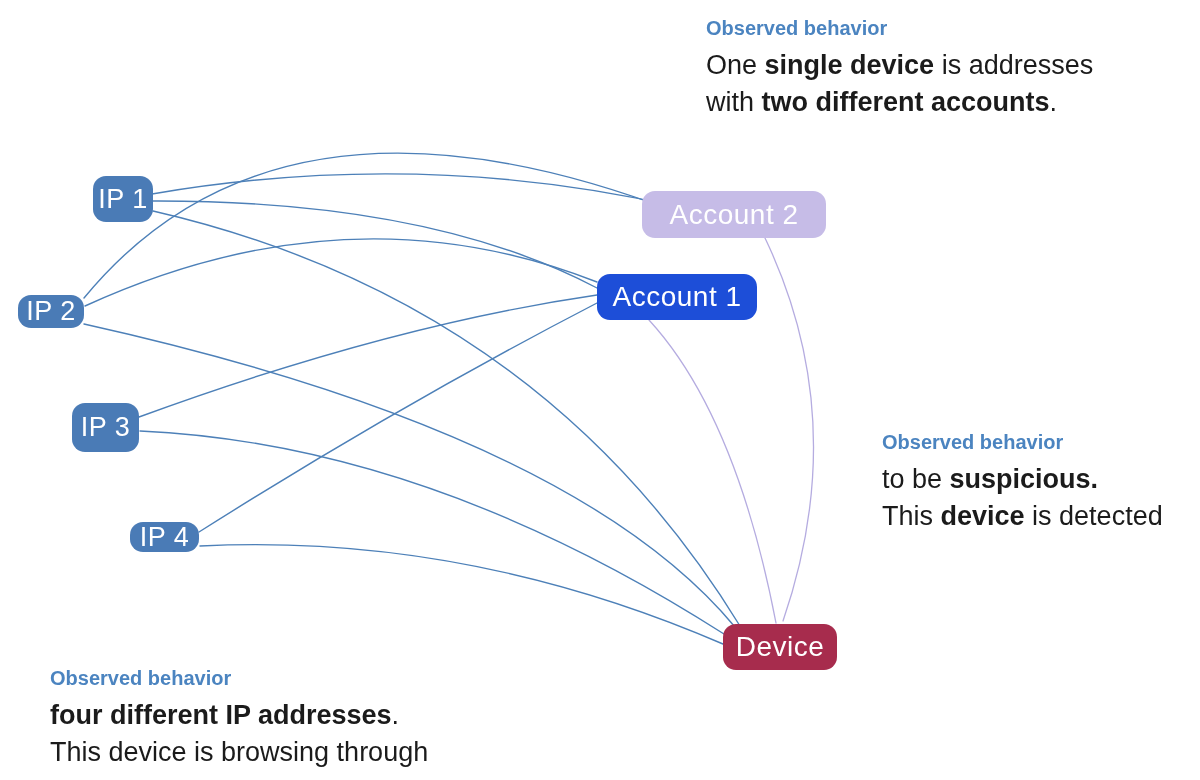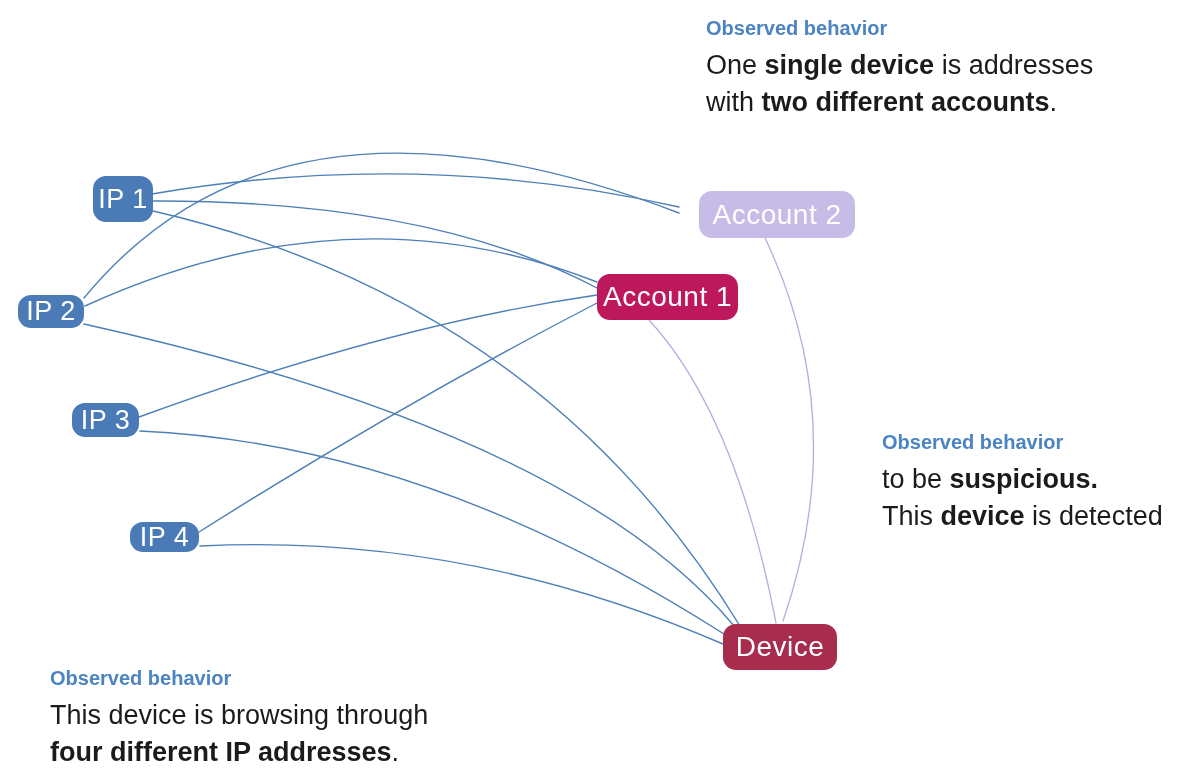--- a/index.html
+++ b/index.html
@@ -42,24 +42,24 @@
       <path d="M140,431 Q427,444 724,634" fill="none" stroke="#4d80b8" stroke-width="1.4" stroke-linecap="round"></path>
       <path d="M199,532 Q400,405 597,303" fill="none" stroke="#4d80b8" stroke-width="1.4" stroke-linecap="round"></path>
       <path d="M200,546 Q466,533 723,644" fill="none" stroke="#4d80b8" stroke-width="1.4" stroke-linecap="round"></path>
       <path d="M649,320 Q736,415 776,623" fill="none" stroke="#b5ace0" stroke-width="1.3" stroke-linecap="round"></path>
       <path d="M765,238 Q852,420 783,621" fill="none" stroke="#b5ace0" stroke-width="1.3" stroke-linecap="round"></path>
     </svg>
 
   <div id="node-layer">
       <div class="node" style="left: 93px; top: 176px; width: 60px; height: 46px; font-size: 27px; background: rgb(74, 123, 182);">IP 1</div>
       <div class="node" style="left: 18px; top: 295px; width: 66px; height: 33px; font-size: 27px; background: rgb(74, 123, 182);">IP 2</div>
-      <div class="node" style="left: 72px; top: 403px; width: 67px; height: 34px; font-size: 27px; background: rgb(74, 123, 182);">IP 3</div>
+      <div class="node" style="left: 72px; top: 403px; width: 67px; height: 49px; font-size: 27px; background: rgb(74, 123, 182);">IP 3</div>
       <div class="node" style="left: 130px; top: 522px; width: 69px; height: 30px; font-size: 27px; background: rgb(74, 123, 182);">IP 4</div>
-      <div class="node" style="left: 699px; top: 191px; width: 156px; height: 47px; font-size: 28px; background: rgb(198, 188, 231);">Account 2</div>
-      <div class="node" style="left: 597px; top: 274px; width: 141px; height: 46px; font-size: 28px; background: #be185d;">Account 1</div>
+      <div class="node" style="left: 642px; top: 191px; width: 184px; height: 47px; font-size: 28px; background: rgb(198, 188, 231);">Account 2</div>
+      <div class="node" style="left: 597px; top: 274px; width: 160px; height: 46px; font-size: 28px; background: #1d4ed8;">Account 1</div>
       <div class="node" style="left: 723px; top: 624px; width: 114px; height: 46px; font-size: 28px; background: rgb(167, 44, 77);">Device</div>
     </div>
 
   <section class="ann" id="ann-top-right">
     <h3 class="heading">Observed behavior</h3>
     <div class="body">
         <div class="line"><span>One </span><b>single device</b><span> is addresses</span></div>
         <div class="line"><span>with </span><b>two different accounts</b><span>.</span></div>
       </div>
   </section>
@@ -68,17 +68,17 @@
     <h3 class="heading">Observed behavior</h3>
     <div class="body">
         <div class="line"><span>to be </span><b>suspicious.</b></div>
         <div class="line"><span>This </span><b>device</b><span> is detected</span></div>
       </div>
   </section>
 
   <section class="ann" id="ann-bottom-left">
     <h3 class="heading">Observed behavior</h3>
     <div class="body">
+        <div class="line"><b>four different IP addresses</b><span>.</span></div>
         <div class="line"><span>This device is browsing through</span></div>
-        <div class="line"><b>four different IP addresses</b><span>.</span></div>
       </div>
   </section>
 </div>
 
 </body></html>

